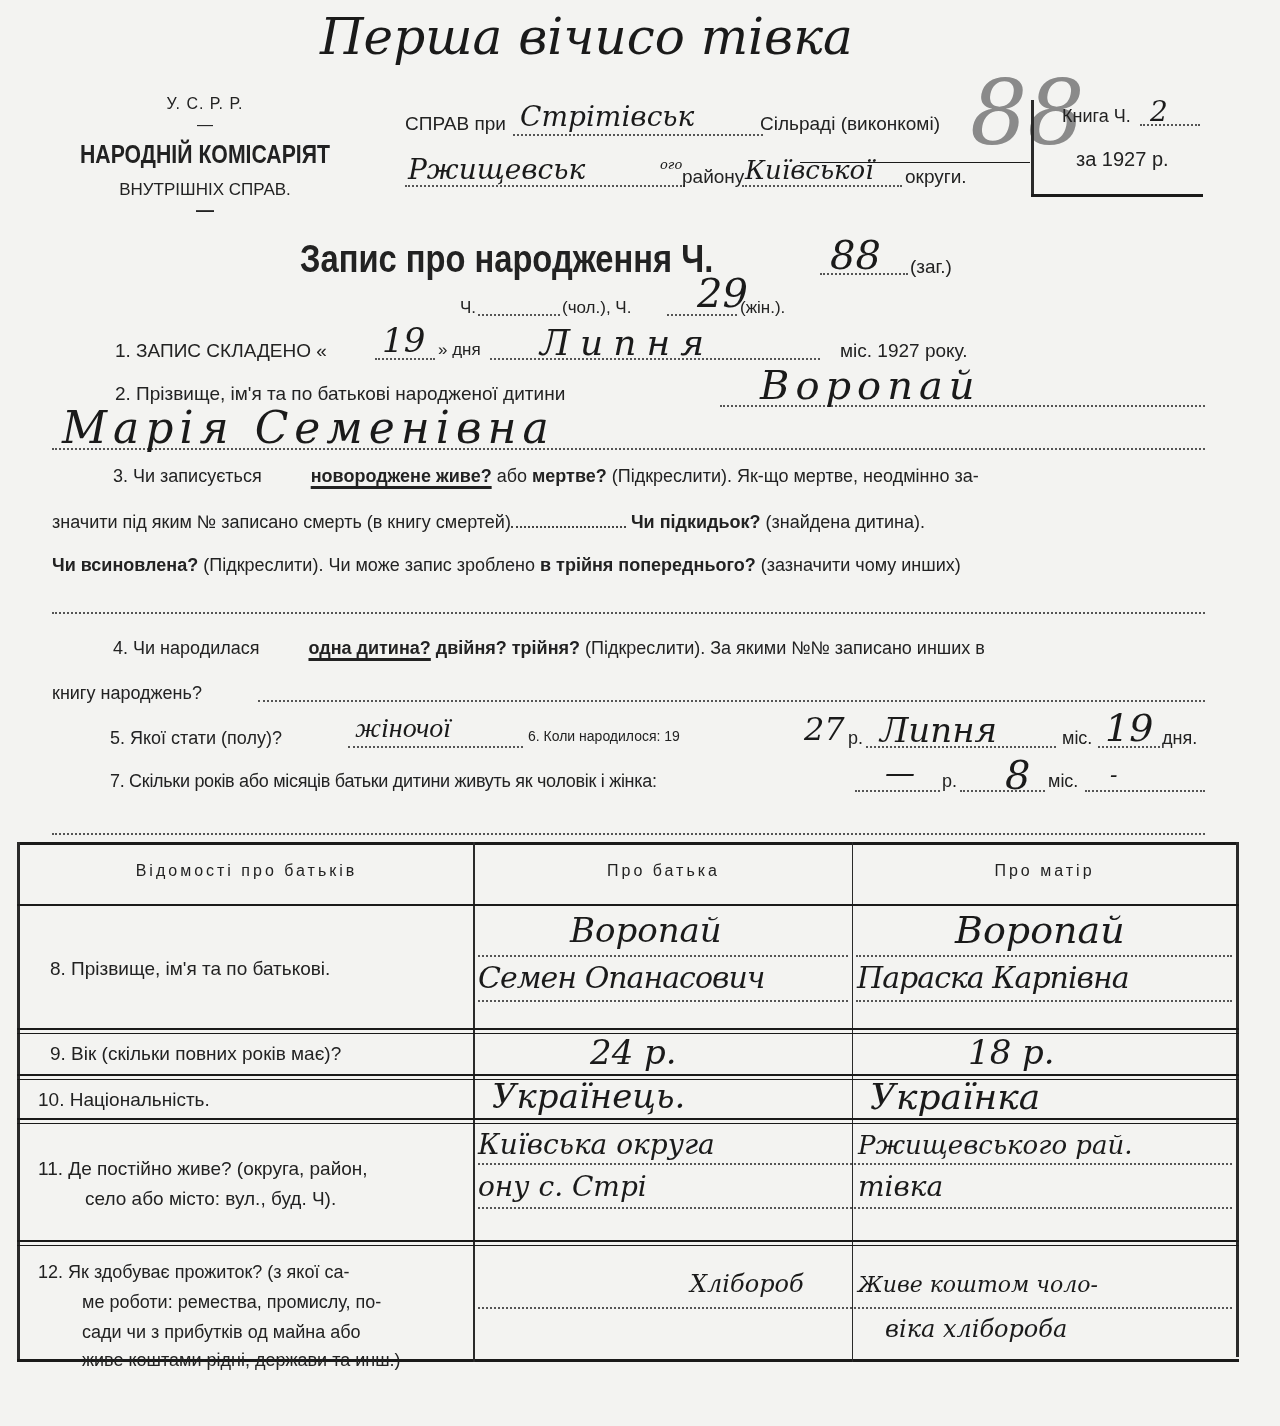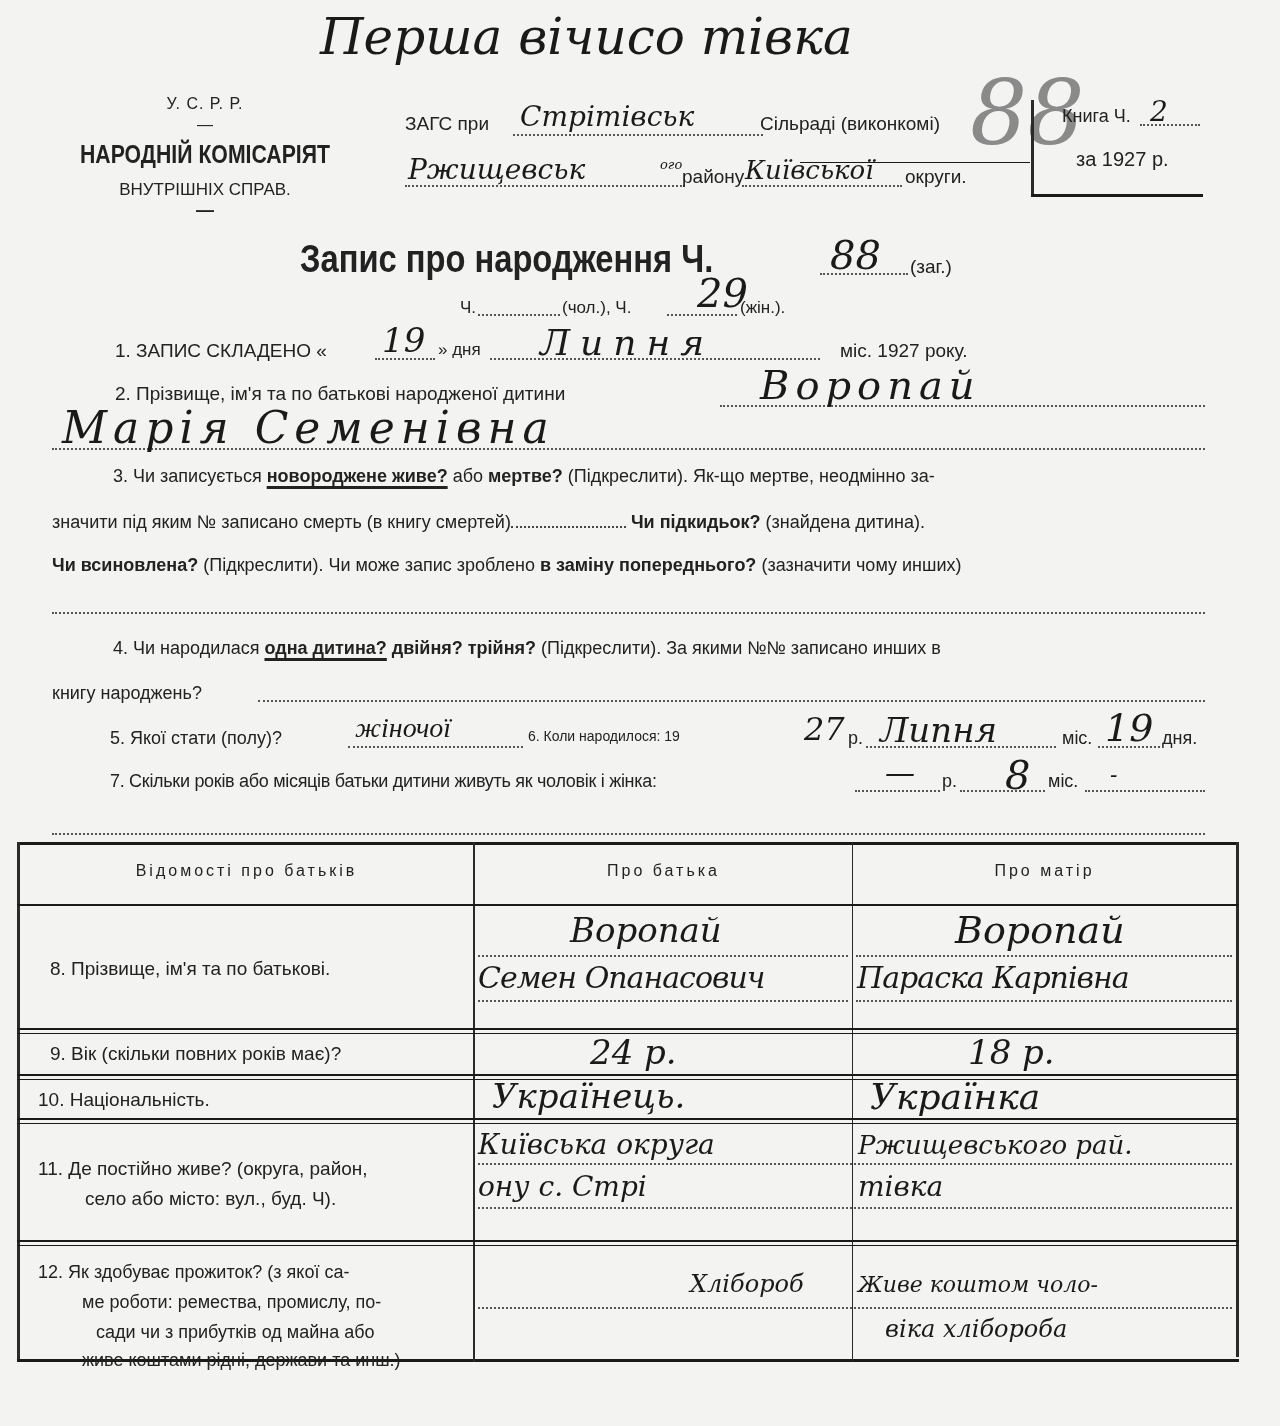--- a/index.html
+++ b/index.html
@@ -10,40 +10,40 @@
     color:#1d1d1d;
   }
   .abs { position:absolute; }
   .hw { font-family:"DejaVu Serif", serif; font-style:italic; color:#1a1a1a; white-space:nowrap; }
   .pr { font-family:"Liberation Sans", sans-serif; color:#222; white-space:nowrap; }
   .bold { font-weight:bold; }
   .dots { border-bottom:2px dotted #444; }
   .hline { position:absolute; background:#1a1a1a; }
   .vline { position:absolute; background:#2a2a2a; }
   .dotline { position:absolute; border-bottom:2px dotted #555; height:0; }
-  .ul { text-decoration:underline; text-decoration-thickness:3px; text-underline-offset:4px; }
+  .ul { text-decoration:underline; text-decoration-thickness:3px; text-underline-offset:4px;margin-left:44px; }
   .cell-text { position:absolute; font-size:19px; color:#222; white-space:nowrap; }
   .center { text-align:center; }
 </style>
 </head>
 <body>
 
 <div class="abs hw" style="left:320px; top:8px; font-size:50px;">Перша вічисо тівка</div>
 <div class="abs hw" style="left:970px; top:60px; font-size:90px; color:#8a8a8a;">88</div>
 
 <div>
   <div class="abs pr center" style="left:60px; width:290px; top:95px; font-size:16px; letter-spacing:1px;">У. С. Р. Р.</div>
   <div class="abs pr center" style="left:60px; width:290px; top:116px; font-size:16px;">—</div>
   <div class="abs pr center bold" style="left:50px; width:310px; top:140px; font-size:25px; transform:scaleX(0.85);">НАРОДНІЙ КОМІСАРІЯТ</div>
   <div class="abs pr center" style="left:60px; width:290px; top:180px; font-size:17px;">ВНУТРІШНІХ СПРАВ.</div>
   <div class="abs pr center" style="left:60px; width:290px; top:200px; font-size:18px; font-weight:bold;">—</div>
 </div>
 
 <div>
-  <div class="abs pr" style="left:405px; top:113px; font-size:19px;">ЗАГС при</div>
+  <div class="abs pr" style="left:405px; top:113px; font-size:19px;">СПРАВ при</div>
   <div class="dotline" style="left:513px; top:134px; width:250px;"></div>
   <div class="abs hw" style="left:520px; top:100px; font-size:28px;">Стрітівськ</div>
   <div class="abs pr" style="left:760px; top:113px; font-size:19px;">Сільраді (виконкомі)</div>
   <div class="dotline" style="left:405px; top:185px; width:280px;"></div>
   <div class="abs hw" style="left:408px; top:153px; font-size:28px;">Ржищевськ</div>
   <div class="abs hw" style="left:660px; top:157px; font-size:13px;">ого</div>
   <div class="abs pr" style="left:682px; top:166px; font-size:19px;">району</div>
   <div class="dotline" style="left:742px; top:185px; width:160px;"></div>
   <div class="abs hw" style="left:745px; top:155px; font-size:26px;">Київської</div>
   <div class="abs pr" style="left:905px; top:166px; font-size:19px;">округи.</div>
@@ -102,21 +102,21 @@
     <span>(Підкреслити). Як-що мертве, неодмінно за-</span>
   </div>
   <div class="abs pr" style="left:52px; top:512px; font-size:18px;">
     <span>значити під яким № записано смерть (в книгу смертей)</span><span class="dots" style="display:inline-block; width:115px;"></span>
     <span class="bold">Чи підкидьок?</span>
     <span>(знайдена дитина).</span>
   </div>
   <div class="abs pr" style="left:52px; top:555px; font-size:18px;">
     <span class="bold">Чи всиновлена?</span>
     <span>(Підкреслити). Чи може запис зроблено</span>
-    <span class="bold">в заміну попереднього?</span>
+    <span class="bold">в трійня попереднього?</span>
     <span>(зазначити чому инших)</span>
   </div>
   <div class="dotline" style="left:52px; top:612px; width:1153px;"></div>
 </div>
 
 <div>
   <div class="abs pr" style="left:113px; top:638px; font-size:18px;">
     <span>4. Чи народилася</span>
     <span class="bold ul">одна дитина?</span>
     <span class="bold">двійня? трійня?</span>
@@ -209,20 +209,20 @@
     <div class="dotline" style="left:478px; top:1207px; width:754px;"></div>
     <div class="abs hw" style="left:478px; top:1128px; font-size:28px;">Київська округа</div>
     <div class="abs hw" style="left:478px; top:1170px; font-size:28px;">ону   с.   Стрі</div>
     <div class="abs hw" style="left:858px; top:1130px; font-size:26px;">Ржищевського рай.</div>
     <div class="abs hw" style="left:858px; top:1170px; font-size:28px;">тівка</div>
   </div>
 
   <div>
     <div class="cell-text" style="left:38px; top:1262px; font-size:18px;">12. Як здобуває прожиток? (з якої са-</div>
     <div class="cell-text" style="left:82px; top:1292px; font-size:18px;">ме роботи: ремества, промислу, по-</div>
-    <div class="cell-text" style="left:82px; top:1322px; font-size:18px;margin-left:14px;">сади чи з прибутків од майна або</div>
+    <div class="cell-text" style="left:82px; top:1322px; font-size:18px;">сади чи з прибутків од майна або</div>
     <div class="cell-text" style="left:82px; top:1350px; font-size:18px;">живе коштами рідні, держави та инш.)</div>
     <div class="dotline" style="left:478px; top:1307px; width:754px;"></div>
     <div class="abs hw" style="left:690px; top:1270px; font-size:24px;">Хлібороб</div>
     <div class="abs hw" style="left:858px; top:1272px; font-size:22px;">Живе коштом чоло-</div>
     <div class="abs hw" style="left:885px; top:1315px; font-size:24px;">віка хлібороба</div>
   </div>
 </div>
 
 </body></html>

